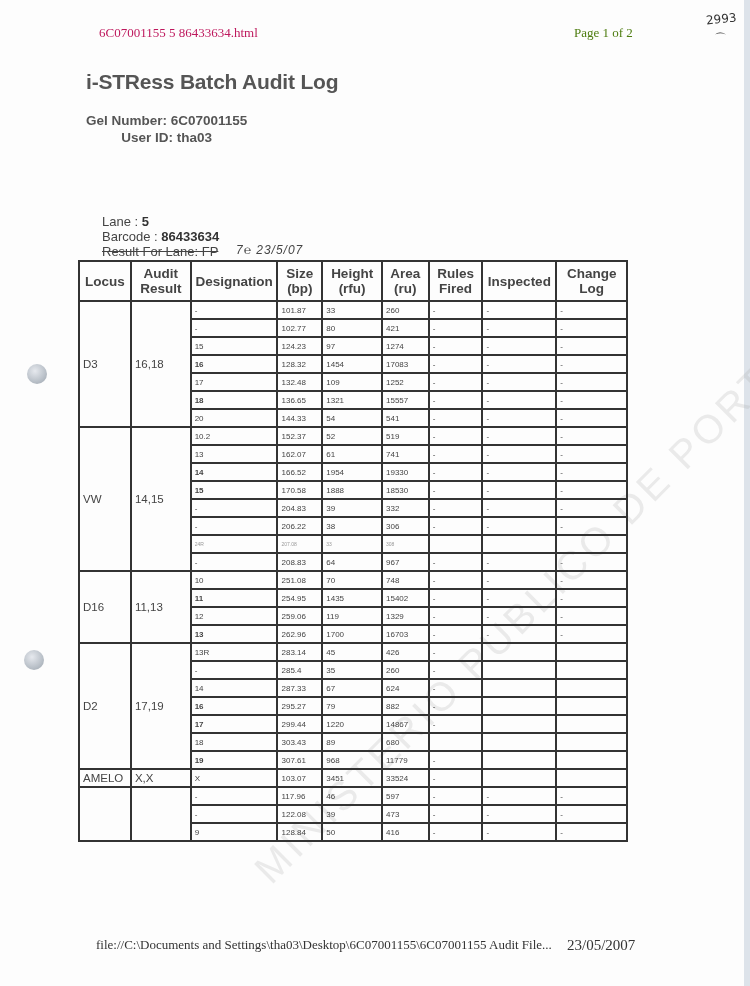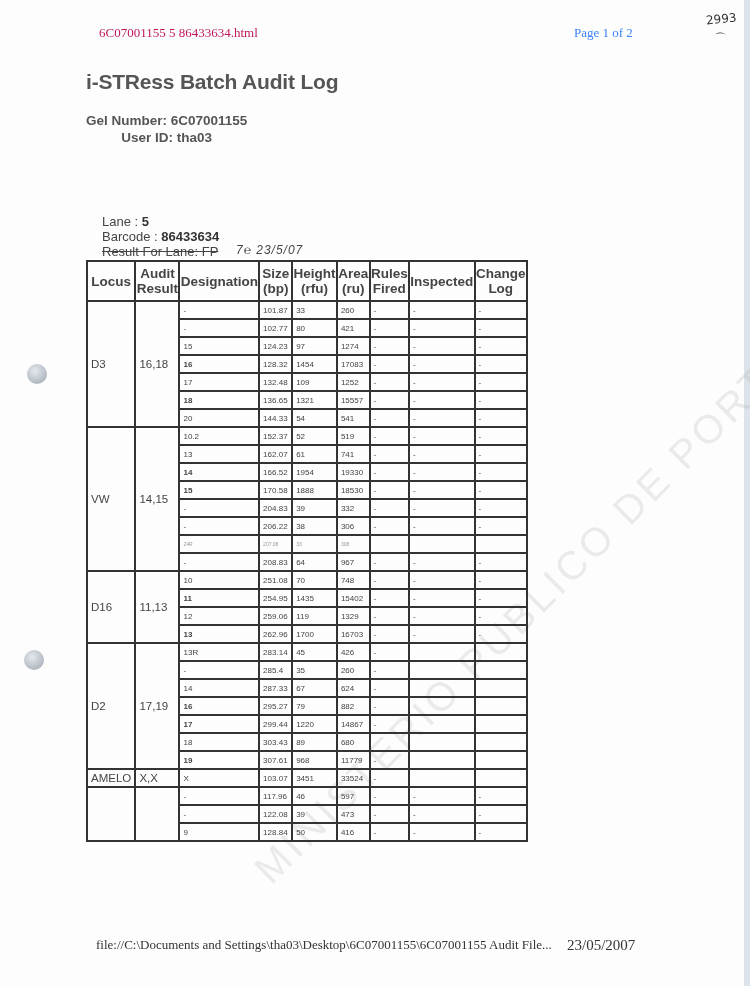--- a/index.html
+++ b/index.html
@@ -5,31 +5,31 @@
   html, body { margin: 0; padding: 0; }
   body {
     width: 750px; height: 986px; position: relative; overflow: hidden;
     background: #fdfdfd; color: #333;
     font-family: "Liberation Sans", sans-serif;
   }
   .right-edge { position: absolute; right: 0; top: 0; width: 6px; height: 986px; background: #dde3ea; }
   .hole { position: absolute; width: 20px; height: 20px; border-radius: 50%;
     background: radial-gradient(circle at 40% 35%, #e6e9ee 0%, #b9c0c8 60%, #9aa2ab 100%); }
   .header-file { position: absolute; left: 86px; top: 25px; font-family: "Liberation Serif", serif; font-size: 13px; color: #be185d; margin-left: 13px; }
-  .header-page { position: absolute; left: 574px; top: 25px; font-family: "Liberation Serif", serif; font-size: 13px; color: #3b82f6; }
+  .header-page { position: absolute; left: 574px; top: 25px; font-family: "Liberation Serif", serif; font-size: 13px; color: #4d7c0f; }
   .hw-num { position: absolute; left: 706px; top: 12px; font-family: "DejaVu Sans", sans-serif; font-size: 12px; color: #333; transform: rotate(-6deg); }
   .hw-mark { position: absolute; left: 714px; top: 30px; font-size: 13px; color: #333; }
   .title { position: absolute; left: 86px; top: 70px; font-size: 21px; font-weight: bold; color: #555; letter-spacing: -0.2px; }
   .meta { position: absolute; left: 86px; top: 112px; font-size: 13.5px; font-weight: bold; color: #555; line-height: 17px; text-align: center; }
   .lane { position: absolute; left: 102px; top: 214px; font-size: 13px; color: #444; line-height: 15px; }
   .lane b { color: #333; }
   .strike { text-decoration: line-through; }
   .hw-sign { position: absolute; left: 236px; top: 243px; font-size: 12px; color: #444; font-style: italic; letter-spacing: 1px; }
   table.audit {
-    position: absolute; left: 86px; top: 260px; width: 442px;
+    position: absolute; left: 78px; top: 260px; width: 550px;
     border-collapse: collapse; font-size: 8px; color: #444;
   }
   table.audit th, table.audit td { border: 2px solid #333; }
   table.audit th { font-size: 13.5px; font-weight: bold; color: #444; height: 38px; text-align: center; line-height: 15px; padding: 0; }
   table.audit td { height: 16px; padding: 0 3px; vertical-align: middle; }
   td.locus, td.final { font-size: 11.5px; color: #444; padding-left: 4px; }
   td.cut { height: 4px; border-top: 2px solid #333; border-bottom: 2px solid #333; font-size: 5px; color: #999; overflow: hidden; }
   .b { font-weight: bold; }
   .footer { position: absolute; left: 96px; top: 937px; font-family: "Liberation Serif", serif; font-size: 13px; color: #333; }
   .footer-date { position: absolute; left: 567px; top: 937px; font-family: "Liberation Serif", serif; font-size: 15px; color: #333; }

